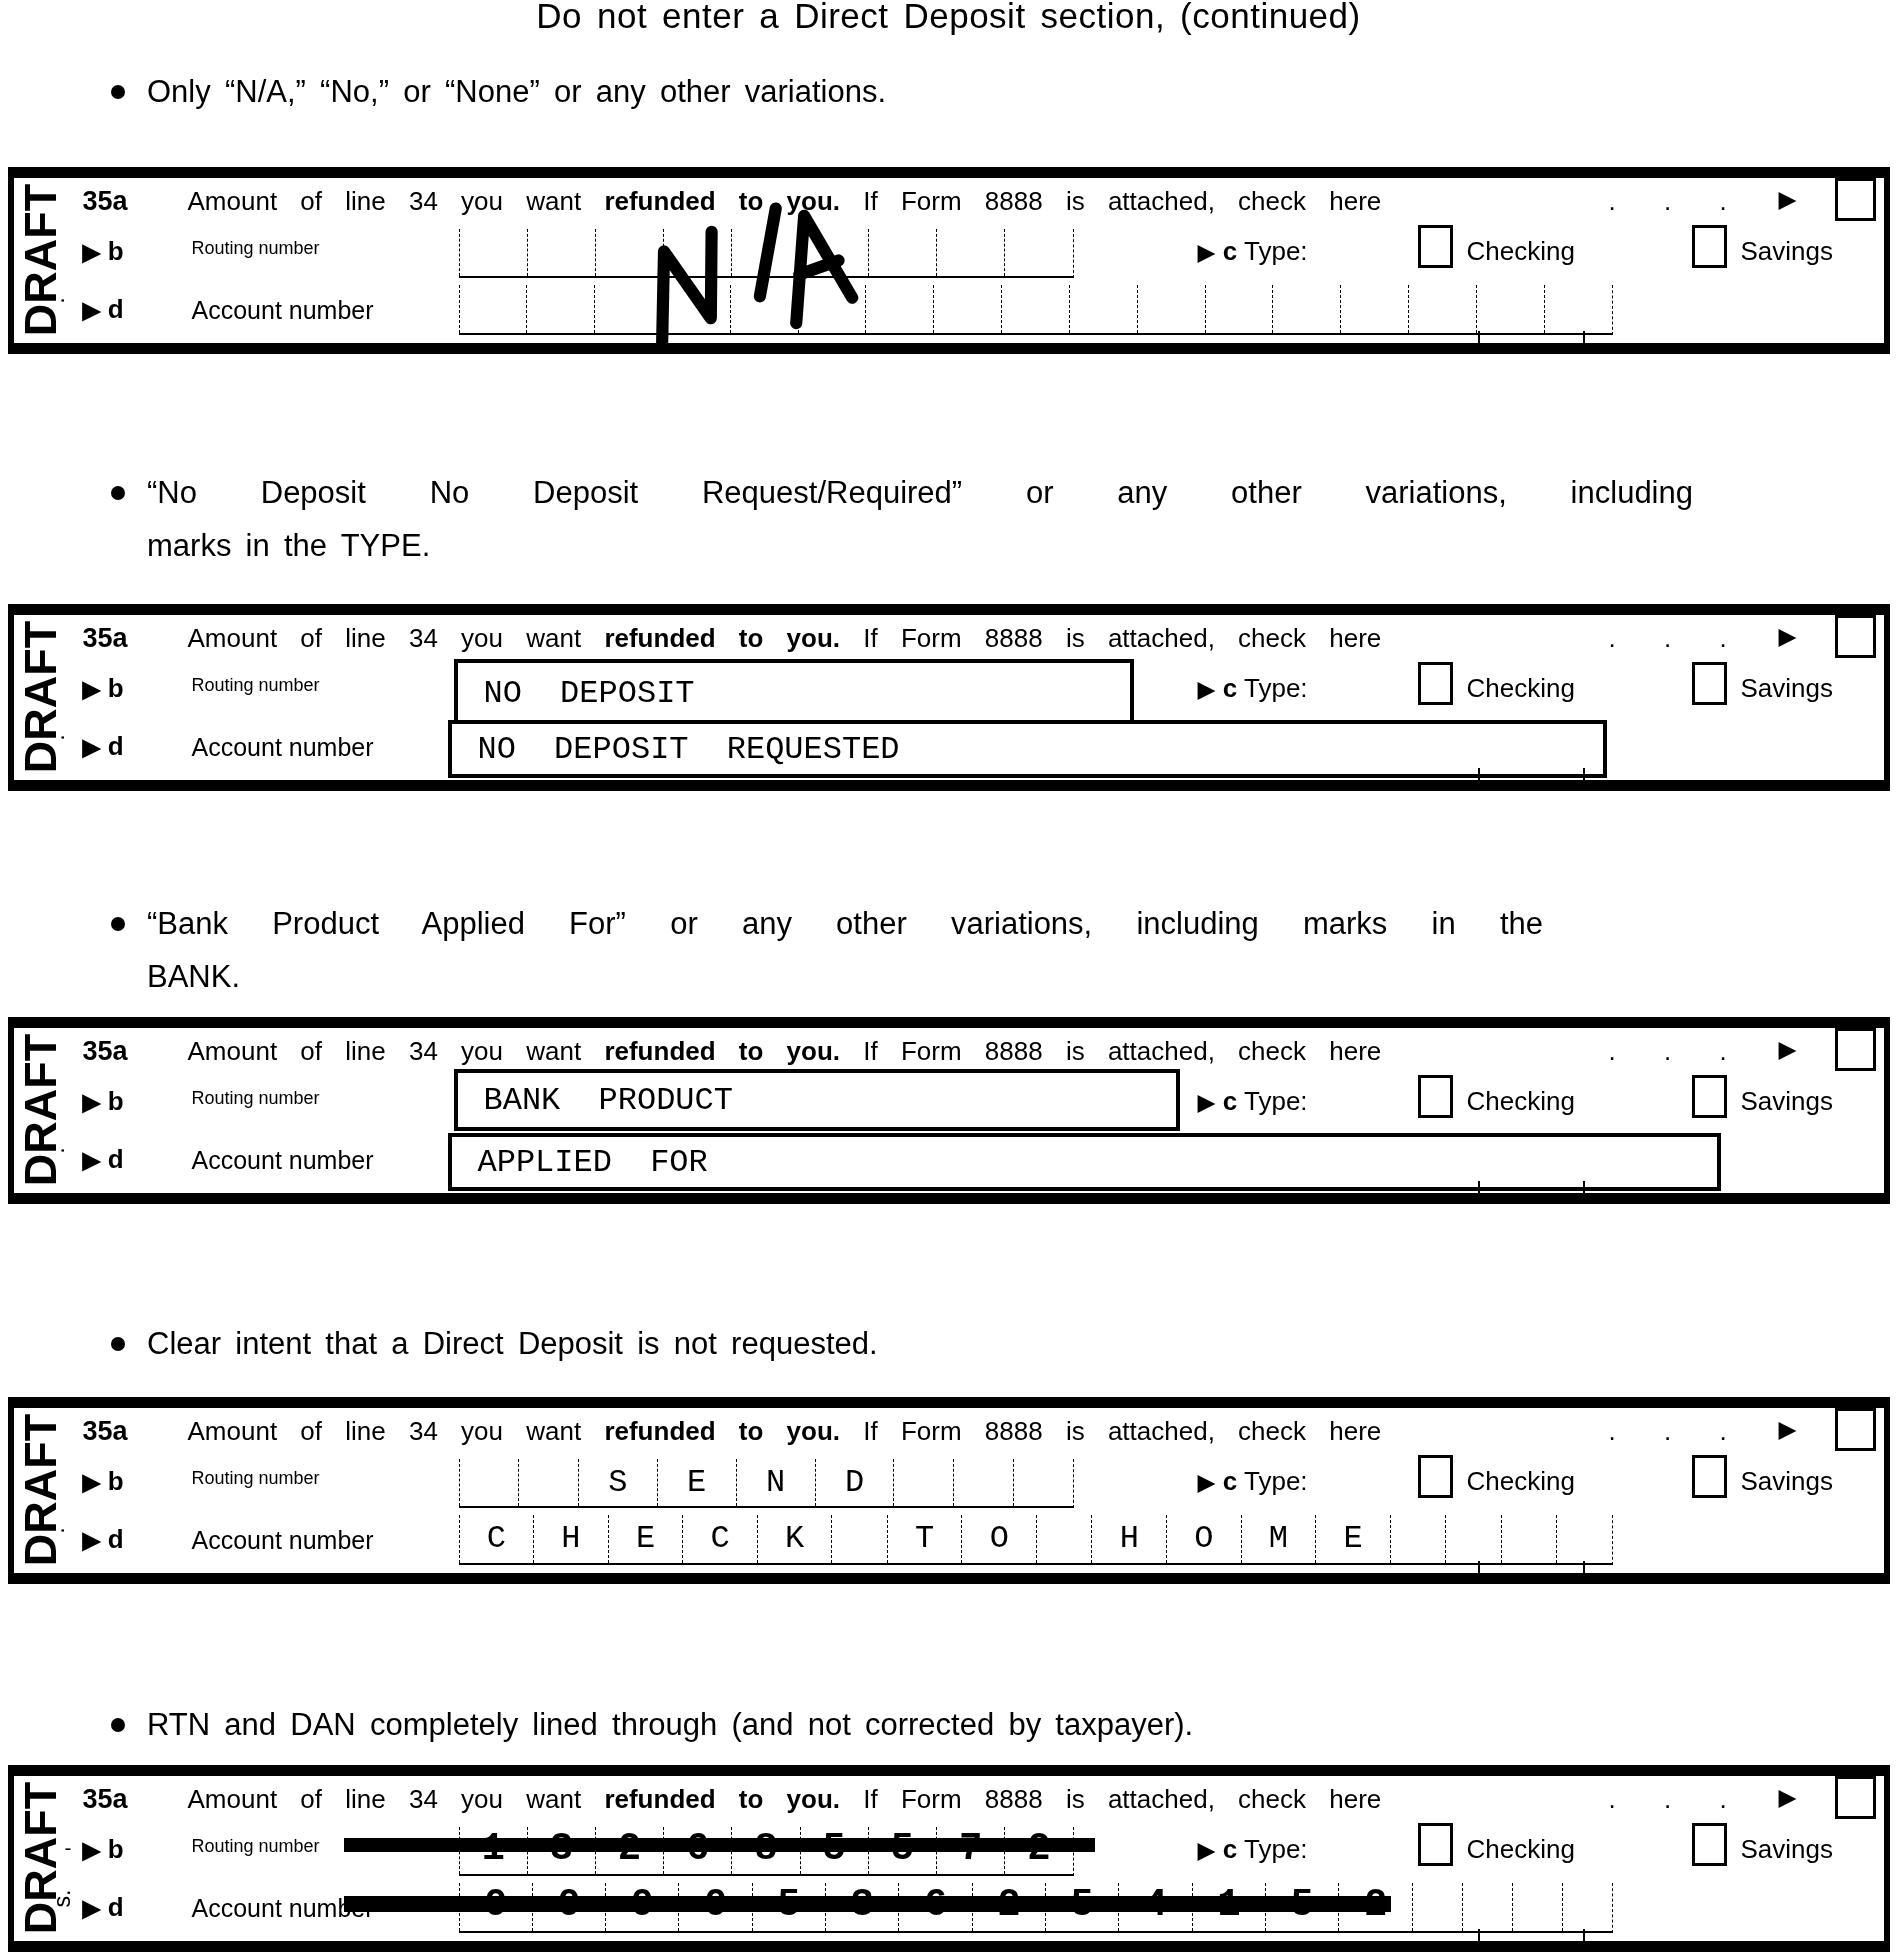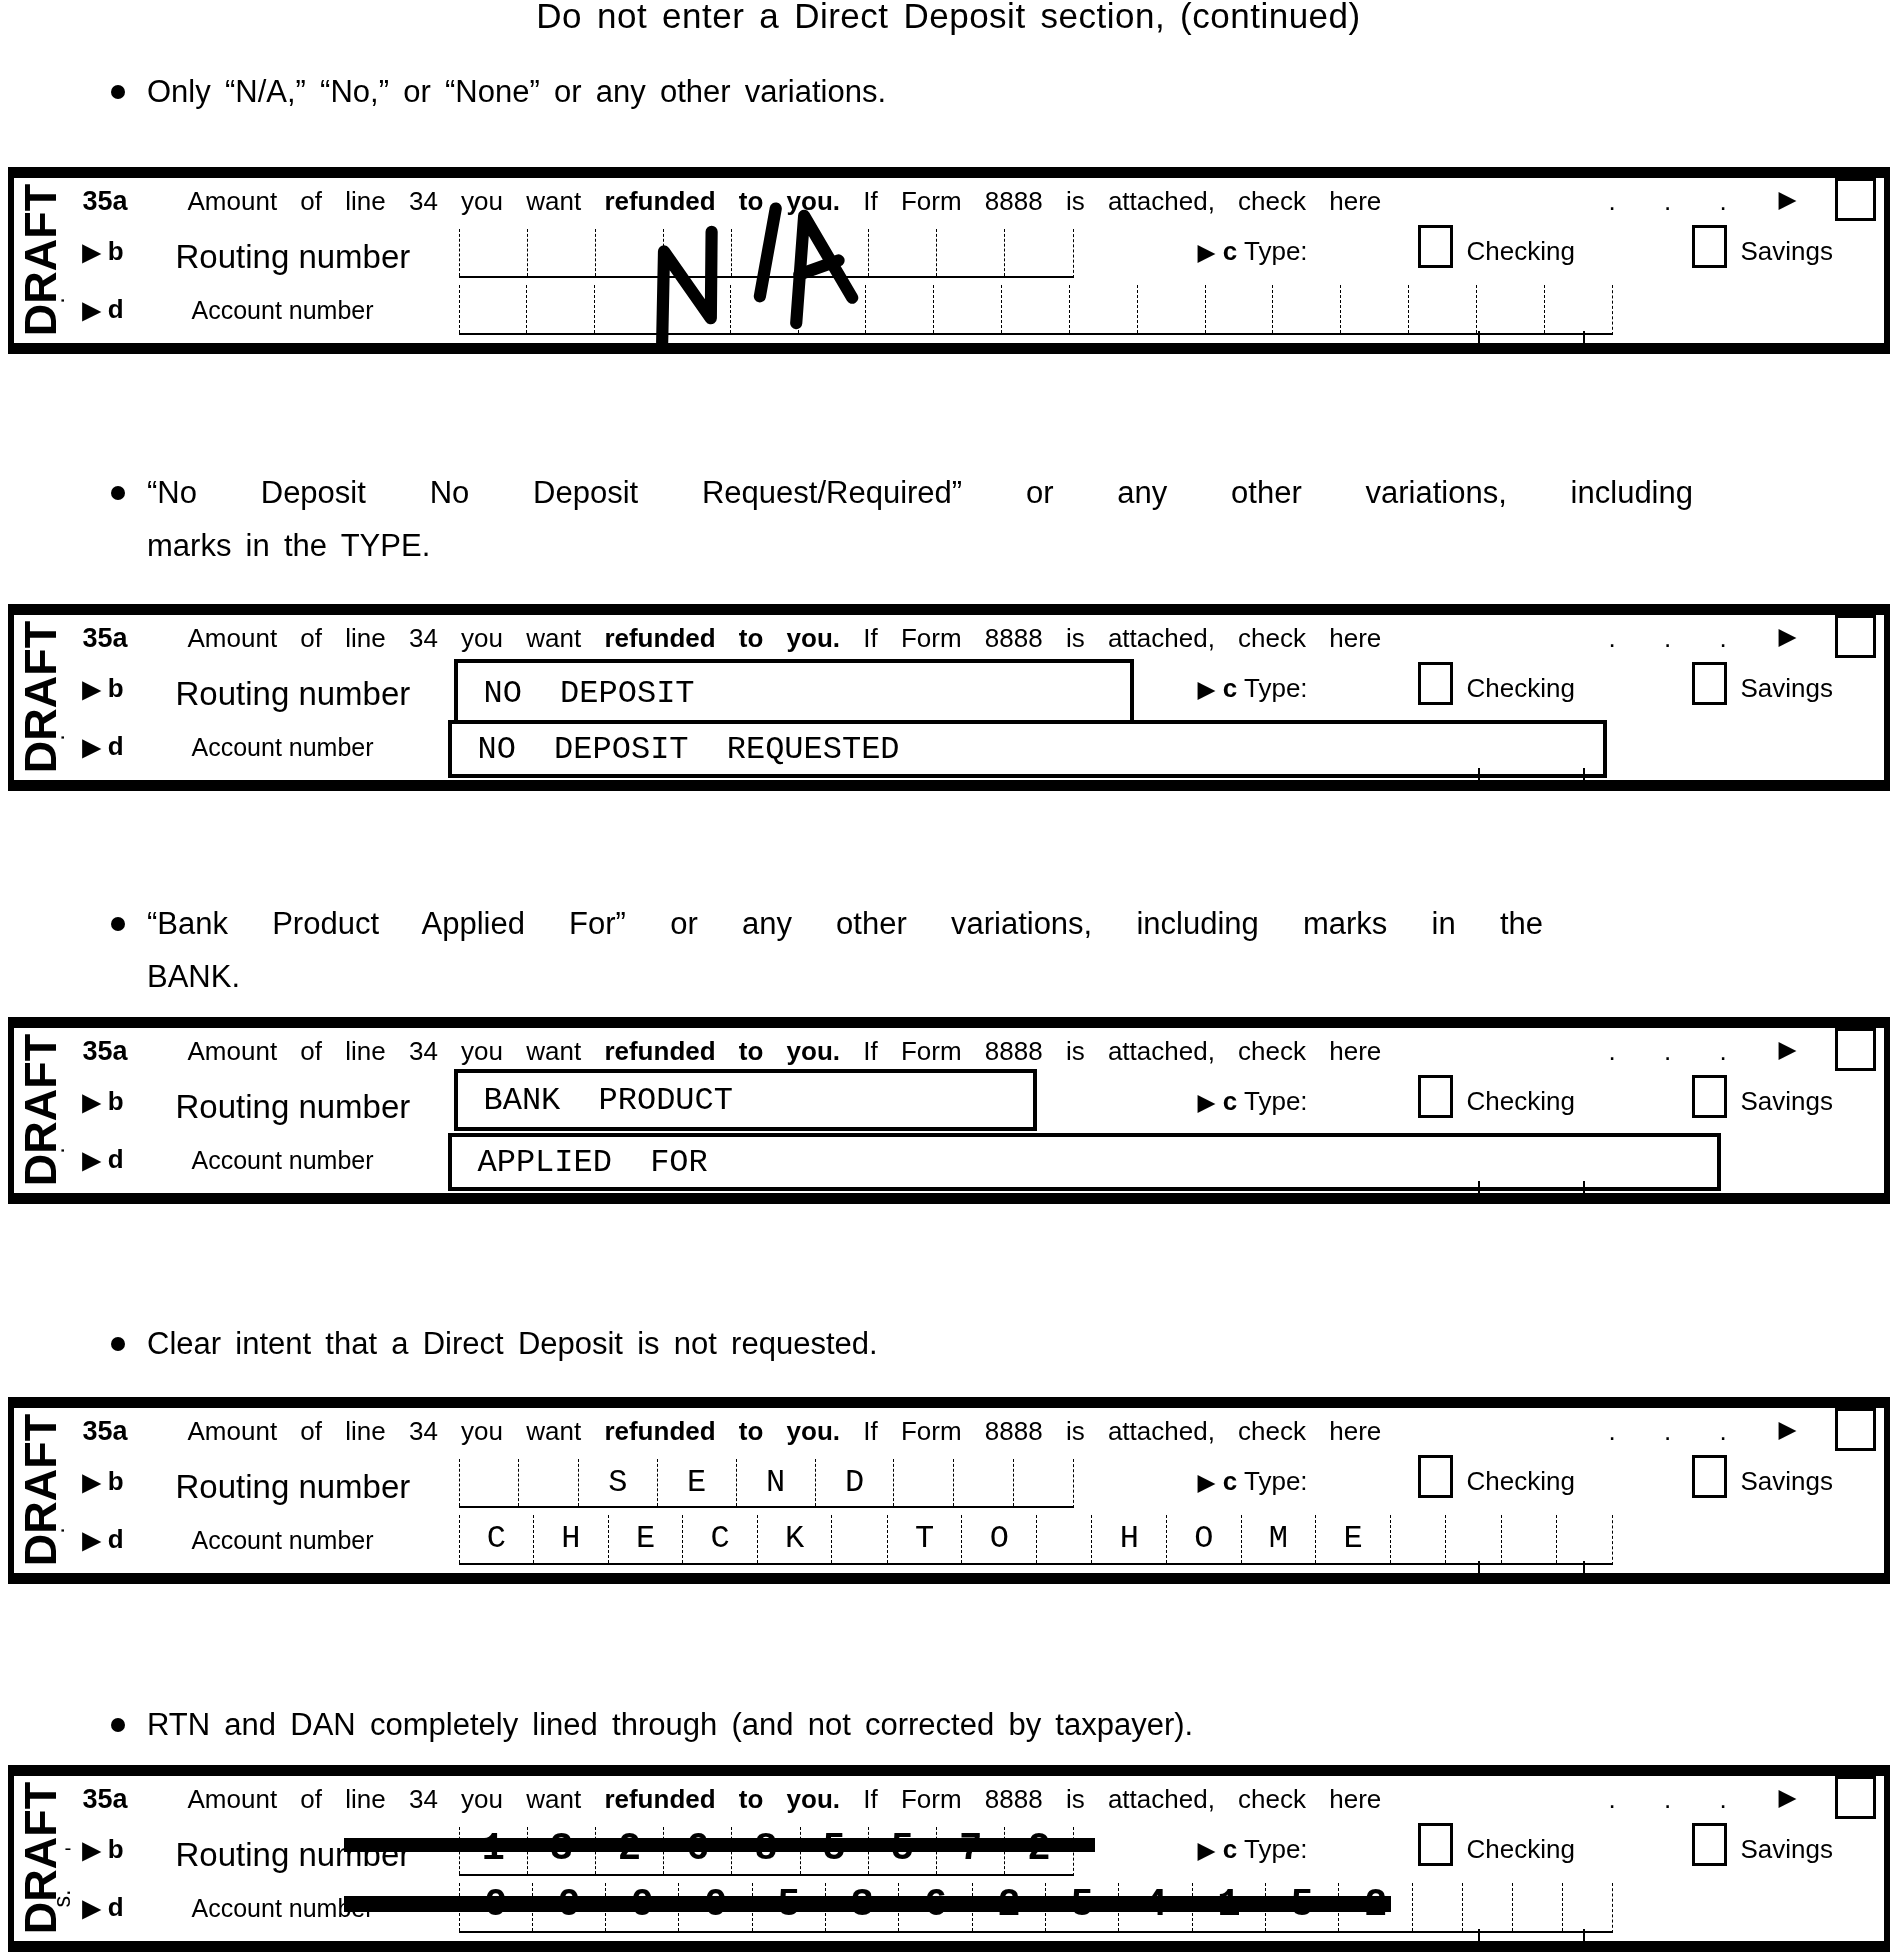--- a/index.html
+++ b/index.html
@@ -19,41 +19,41 @@
   .draft{left:-3.7px;top:1.9px;width:62px;height:161px}
   .draft span{position:absolute;left:50%;top:50%;transform:translate(-50%,-50%) rotate(-90deg);font-weight:700;font-size:45px;white-space:nowrap}
   .lno{left:69px;top:7.5px;font-size:27px;font-weight:700}
   .l35{left:174px;top:8.4px;font-size:26px;word-spacing:16px;white-space:nowrap}
   .dots{left:1595px;top:8.4px;font-size:26px;word-spacing:41px;white-space:nowrap}
   .ar{font-size:23.4px}
   .arr1{left:1765px;top:6.6px}
   .cb{border:3.7px solid #000;background:#fff}
   .cb1{left:1821px;top:0;width:41px;height:43px}
   .rowb{left:69px;top:58px;font-size:26px;font-weight:700;white-space:nowrap}
-  .labrt{left:162px;top:60px;font-size:33px;white-space:nowrap}
+  .labrt{left:178px;top:60px;font-size:18px;white-space:nowrap}
   .rowc{left:1184px;top:58px;font-size:26px;white-space:nowrap}
   .cbc{left:1404px;top:47px;width:35px;height:43px}
   .labchk{left:1453px;top:58px;font-size:26px}
   .cbs{left:1678px;top:47px;width:35px;height:43px}
   .labsav{left:1727px;top:58px;font-size:26px}
   .rowd{left:69px;top:116px;font-size:26px;font-weight:700;white-space:nowrap}
   .labac{left:178px;top:118px;font-size:25px;white-space:nowrap}
 
   .cells{display:flex;border-bottom:2.8px solid #000;border-right:1.9px dashed #000}
   .rcells{left:445px;top:51px;width:615px;height:49px}
   .acells{left:445px;top:107px;width:1154px;height:50px}
   .cell{flex:1 0 auto;border-left:1.9px dashed #000;text-align:center;font-family:"Liberation Mono",monospace;font-size:32px;line-height:47px}
   .b5 .cell{font-weight:700;font-size:39px;line-height:45px}
 
   .tbox{border:4.7px solid #000;background:#fff;display:flex;align-items:center;font-family:"Liberation Mono",monospace;font-size:32px;padding-left:26px;word-spacing:19px;white-space:nowrap;z-index:2}
   .rtbox{left:440px;top:44px;height:68px}
   .atbox{left:434px;top:105px;height:58px}
   .b2 .rtbox{width:680px}
   .b2 .atbox{width:1159px}
-  .b3 .rtbox{width:583px;top:41px;height:62px}
+  .b3 .rtbox{width:726px;top:41px;height:62px}
   .b3 .atbox{width:1273px}
 
   .naov{left:600px;top:24px;z-index:5}
   .strike{background:#000;z-index:4}
   .strk-r{left:330px;top:62px;width:751px;height:14px}
   .strk-a{left:330px;top:120px;width:1047px;height:16px}
   .tick{bottom:-2.8px;width:2.8px;height:15px;background:#000;z-index:6}
   .t1{left:1464px}.t2{left:1569px}
   .mark{left:39px;top:109px;font-size:23.4px;transform:rotate(-90deg)}
   .markt{left:51px;top:60px;font-size:20.6px}

